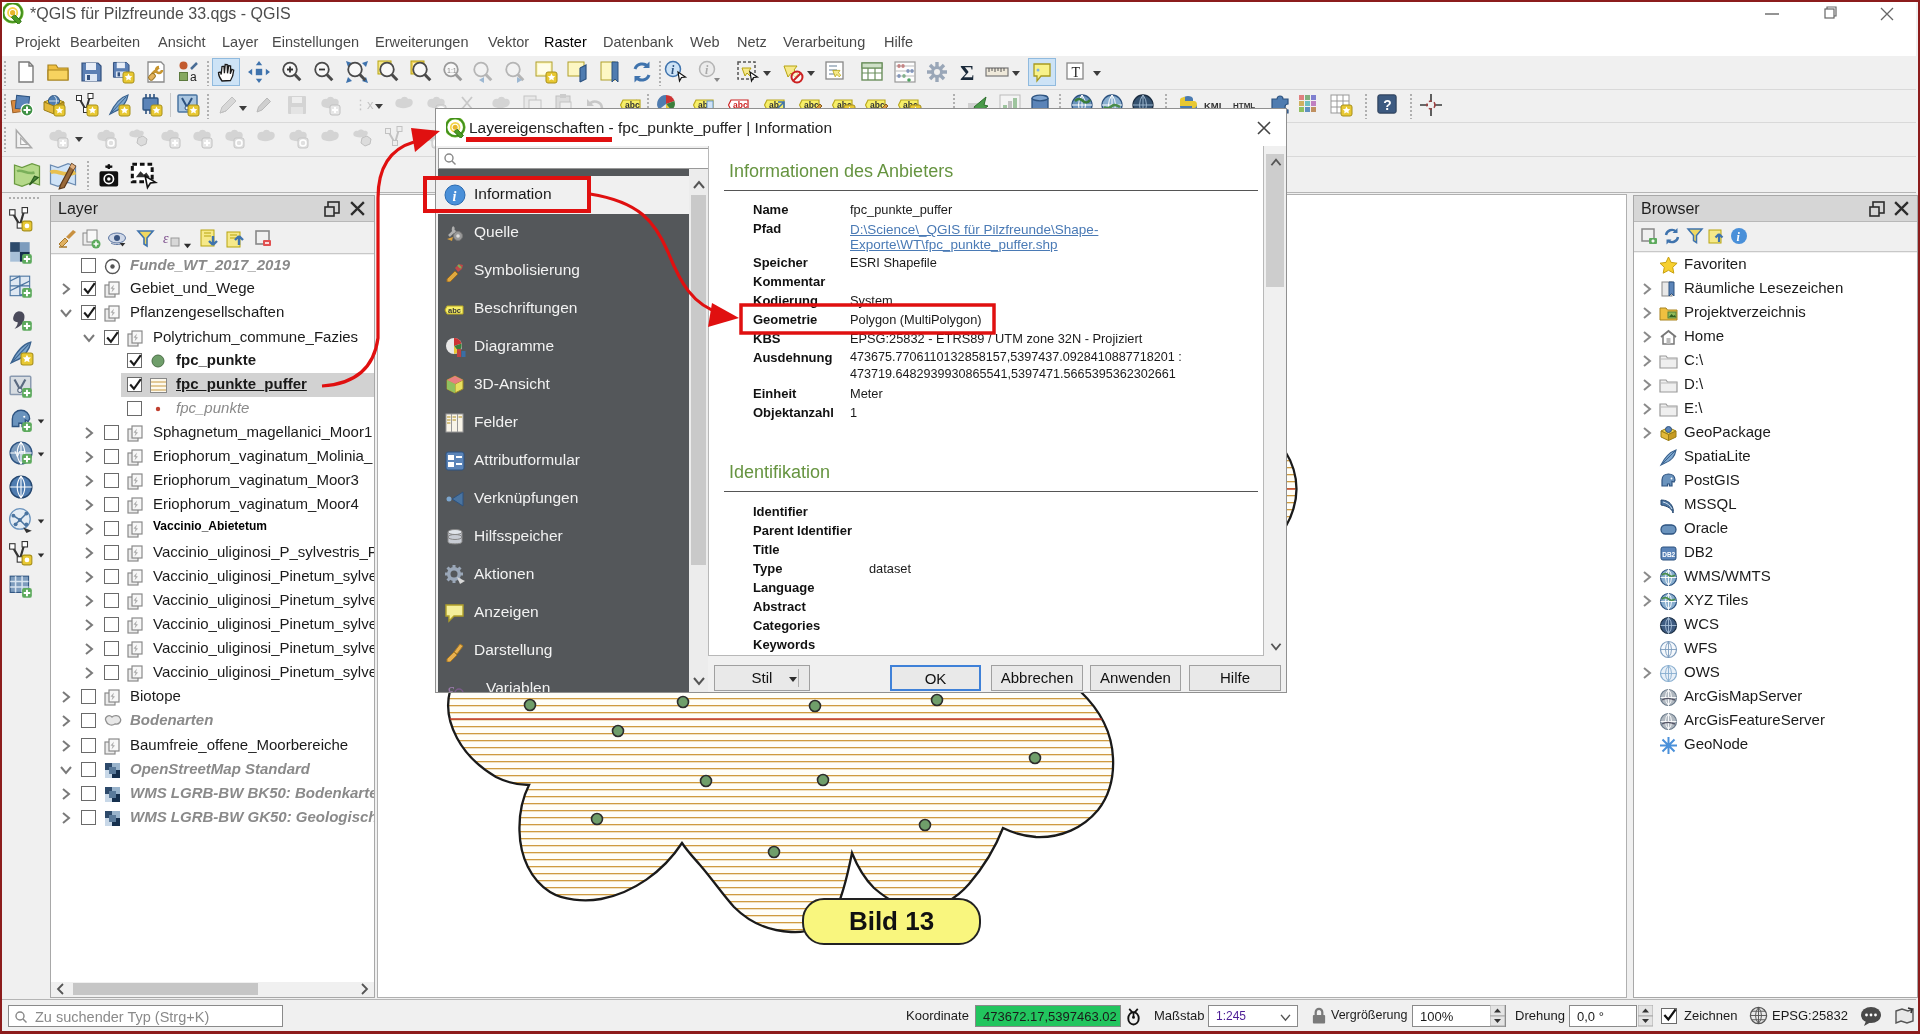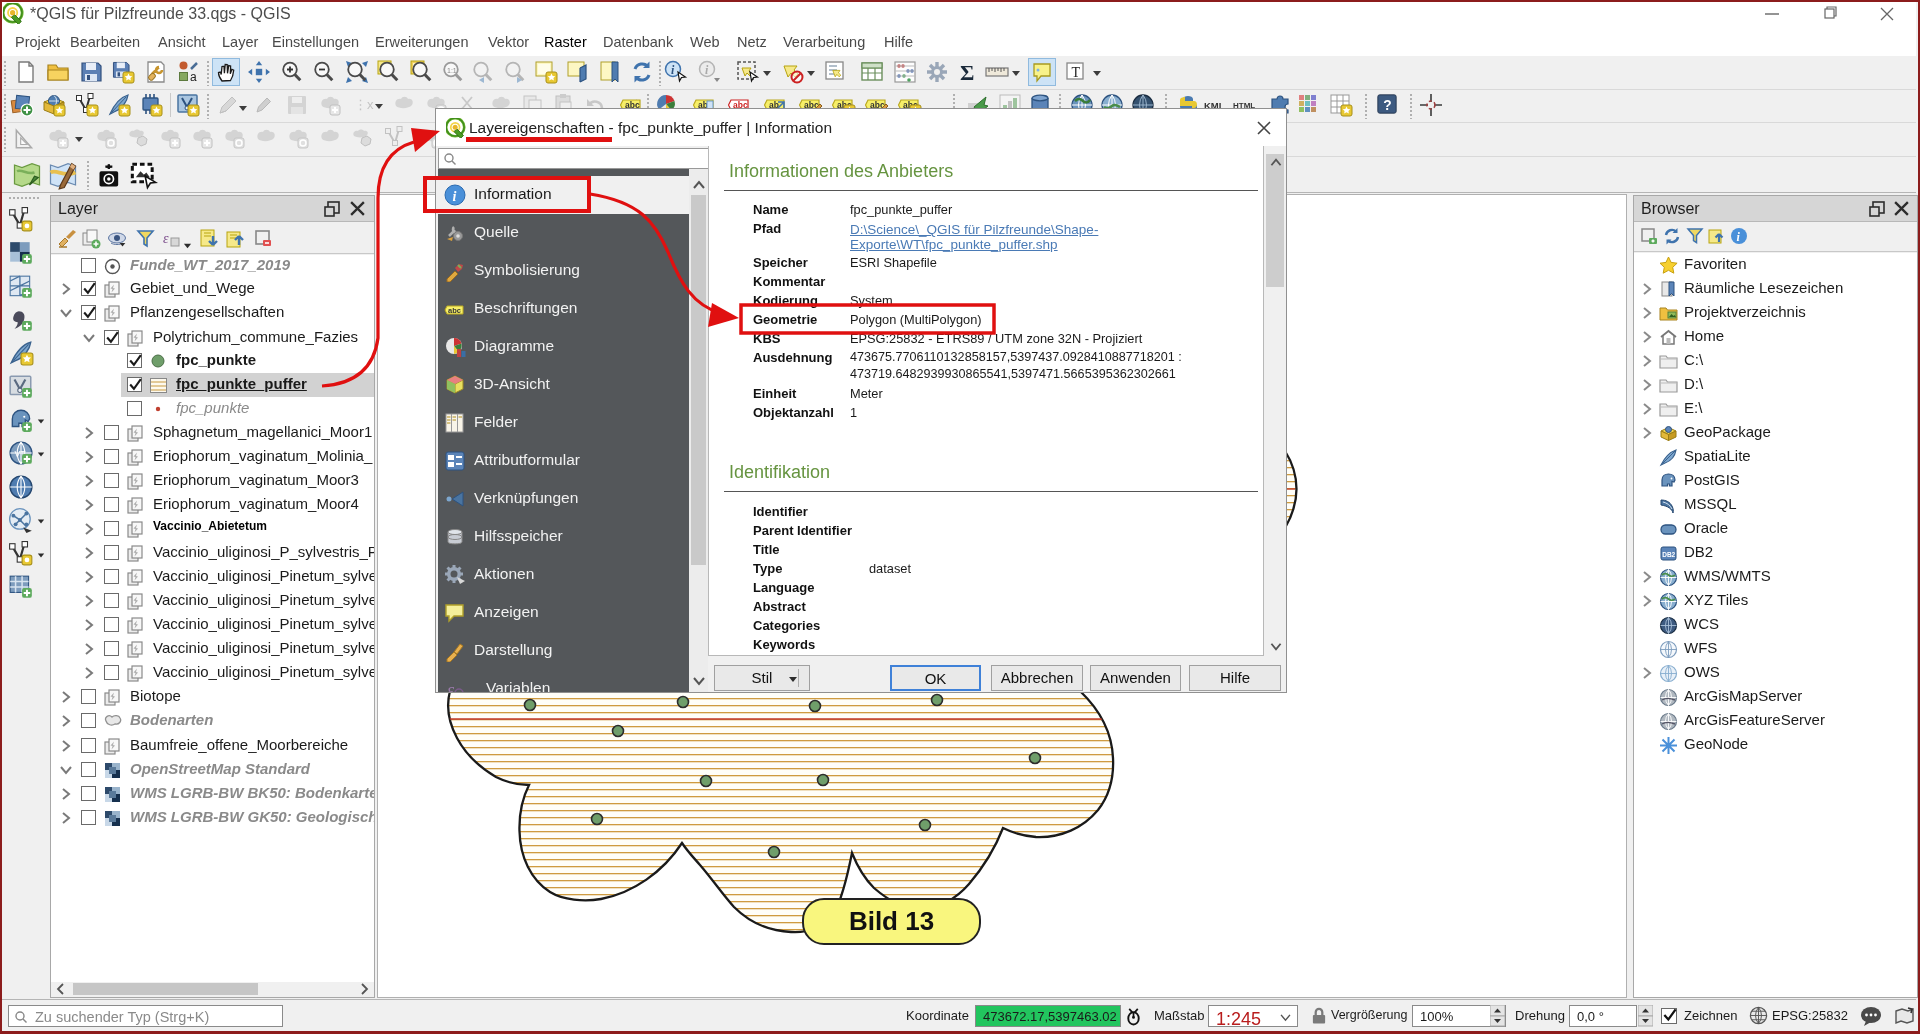--- a/index.html
+++ b/index.html
@@ -1360,21 +1360,21 @@
       <div class="abs" style="left:975px;top:5px;width:146px;height:22px;background:#22c55e;border:1px solid #8a8a8a">
         <div style="position:absolute;left:7px;top:3px;font-size:13px;color:#1a1a1a;font-weight:normal;font-style:normal;white-space:nowrap;">473672.17,5397463.02</div>
       </div>
       <svg style="position:absolute;left:1124px;top:6px" width="19" height="20" viewBox="0 0 20 20">
         <ellipse cx="10" cy="12.5" rx="5.5" ry="6.5" fill="none" stroke="#111" stroke-width="2"></ellipse>
         <path d="M10 6v5M5.5 2.5l3.5 4M14.5 2.5l-3.5 4" stroke="#111" stroke-width="1.8"></path>
         <circle cx="10" cy="11.5" r="1.5" fill="#111"></circle>
       </svg>
       <div style="position:absolute;left:1154px;top:8px;font-size:13px;color:#1a1a1a;font-weight:normal;font-style:normal;white-space:nowrap;">Maßstab</div>
       <div class="abs" style="left:1208px;top:5px;width:90px;height:22px;background:#fff;border:1px solid #8a8a8a">
-        <div style="position:absolute;left:7px;top:3px;font-size:18px;color:#b91c1c;font-weight:normal;font-style:normal;white-space:nowrap;">1:245</div>
+        <div style="position:absolute;left:7px;top:3px;font-size:12px;color:#4c1d95;font-weight:normal;font-style:normal;white-space:nowrap;">1:245</div>
         <svg style="position:absolute;right:6px;top:8px" width="11" height="8" viewBox="0 0 12 9">
           <path d="M1 1l5 6 5-6" fill="none" stroke="#555" stroke-width="1.6"></path>
         </svg>
       </div>
       <svg style="position:absolute;left:1311px;top:6px" width="16" height="20" viewBox="0 0 17 20">
         <rect x="2" y="9" width="13" height="9" rx="1" fill="#7a7a7a"></rect>
         <path d="M5 9V6a3.5 3.5 0 017 0v3" fill="none" stroke="#7a7a7a" stroke-width="2.4"></path>
       </svg>
       <div style="position:absolute;left:1331px;top:8px;font-size:12.5px;color:#1a1a1a;font-weight:normal;font-style:normal;white-space:nowrap;">Vergrößerung</div>
       <div class="abs" style="left:1412px;top:5px;width:94px;height:22px;background:#fff;border:1px solid #8a8a8a">

